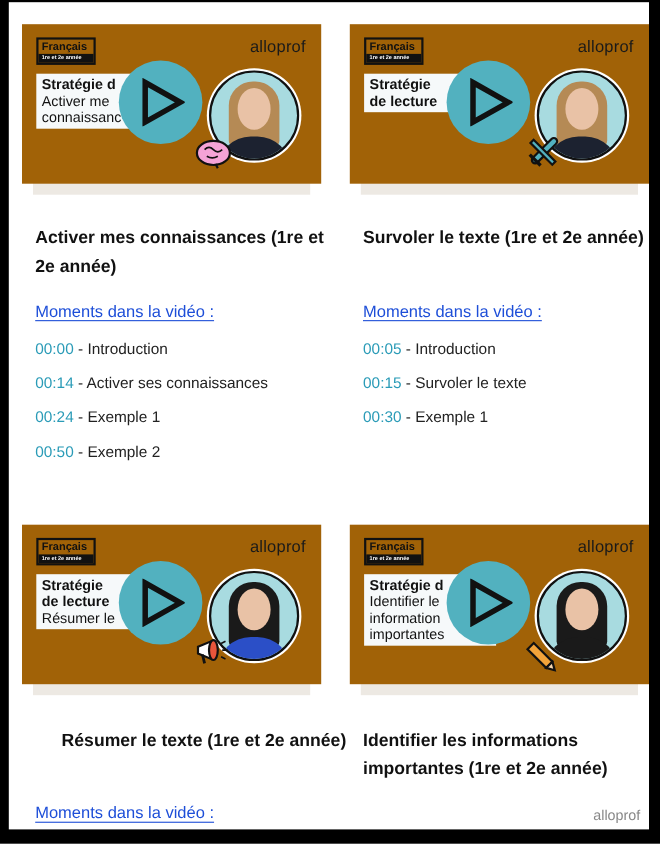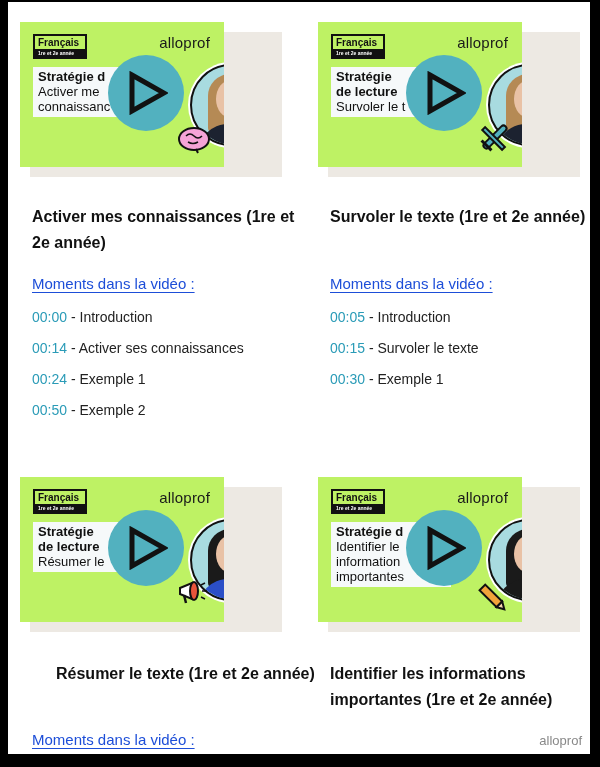--- a/index.html
+++ b/index.html
@@ -2,21 +2,21 @@
 <html><head>
 <meta charset="utf-8">
 <style>
   html, body { margin:0; padding:0; }
   body { width:600px; height:767px; background:#000; position:relative; overflow:hidden;
          font-family:"Liberation Sans", "DejaVu Sans", sans-serif; }
   .panel { position:absolute; left:8px; top:2px; width:582px; height:752px; background:#fff; overflow:hidden; }
   .card { position:absolute; width:270px; }
   .thumb-wrap { position:absolute; left:0; top:0; width:262px; height:155px; }
   .thumb-shadow { position:absolute; left:10px; top:10px; width:252px; height:145px; background:#ede9e3; }
-  .thumb { position:absolute; left:0; top:0; width:204px; height:145px; background:#bef264; overflow:hidden; cursor:pointer; }
+  .thumb { position:absolute; left:0; top:0; width:272px; height:145px; background:#a16207; overflow:hidden; cursor:pointer; }
   .badge { position:absolute; left:13px; top:12px; border:2px solid #111; width:50px; }
   .badge-top { display:block; font-weight:bold; font-size:10px; color:#111; padding:1px 3px 1px 3px; line-height:11px; }
   .badge-bot { display:block; background:#111; color:#fff; font-size:5px; padding:1px 3px; line-height:6px; font-weight:bold; }
   .logo { position:absolute; right:14px; top:12px; font-size:15px; color:#1a1a1a; letter-spacing:0.2px; }
   .tbox { position:absolute; left:13px; top:45px; background:#f6f9fa; padding:2px 5px 3px 5px; width:128px; font-size:13px; line-height:15px; color:#111; }
   .tbox .b { font-weight:bold; display:block; }
   .tbox .r { display:block; }
   .play { position:absolute; left:88px; top:33px; width:76px; height:76px; border-radius:50%; background:#52b1bf; }
   .play svg { position:absolute; left:20px; top:16px; }
   .portrait { position:absolute; left:170px; top:42px; width:78px; height:78px; border-radius:50%; background:#a8dbe0; border:2px solid #111; box-shadow:0 0 0 2px #fff; overflow:hidden; }
@@ -82,21 +82,20 @@
       <div class="thumb-shadow"></div>
       <div class="thumb">
         <div class="badge">
           <span class="badge-top">Français</span>
           <span class="badge-bot">1re et 2e année</span>
         </div>
         <div class="logo">alloprof</div>
         <div class="tbox">
           <span class="b">Stratégie</span>
           <span class="b">de lecture</span>
-          <span class="r">Survoler le t</span>
         </div>
         <div class="play">
           <svg width="40" height="44" viewBox="0 0 40 44">
               <polygon points="4,4 36,22 4,40" fill="none" stroke="#111" stroke-width="5"></polygon>
             </svg>
         </div>
         <div class="portrait">
           <div class="hair" style="background:#b58a55"></div>
           <div class="face"></div>
           <div class="body" style="background:#1c2230"></div>

